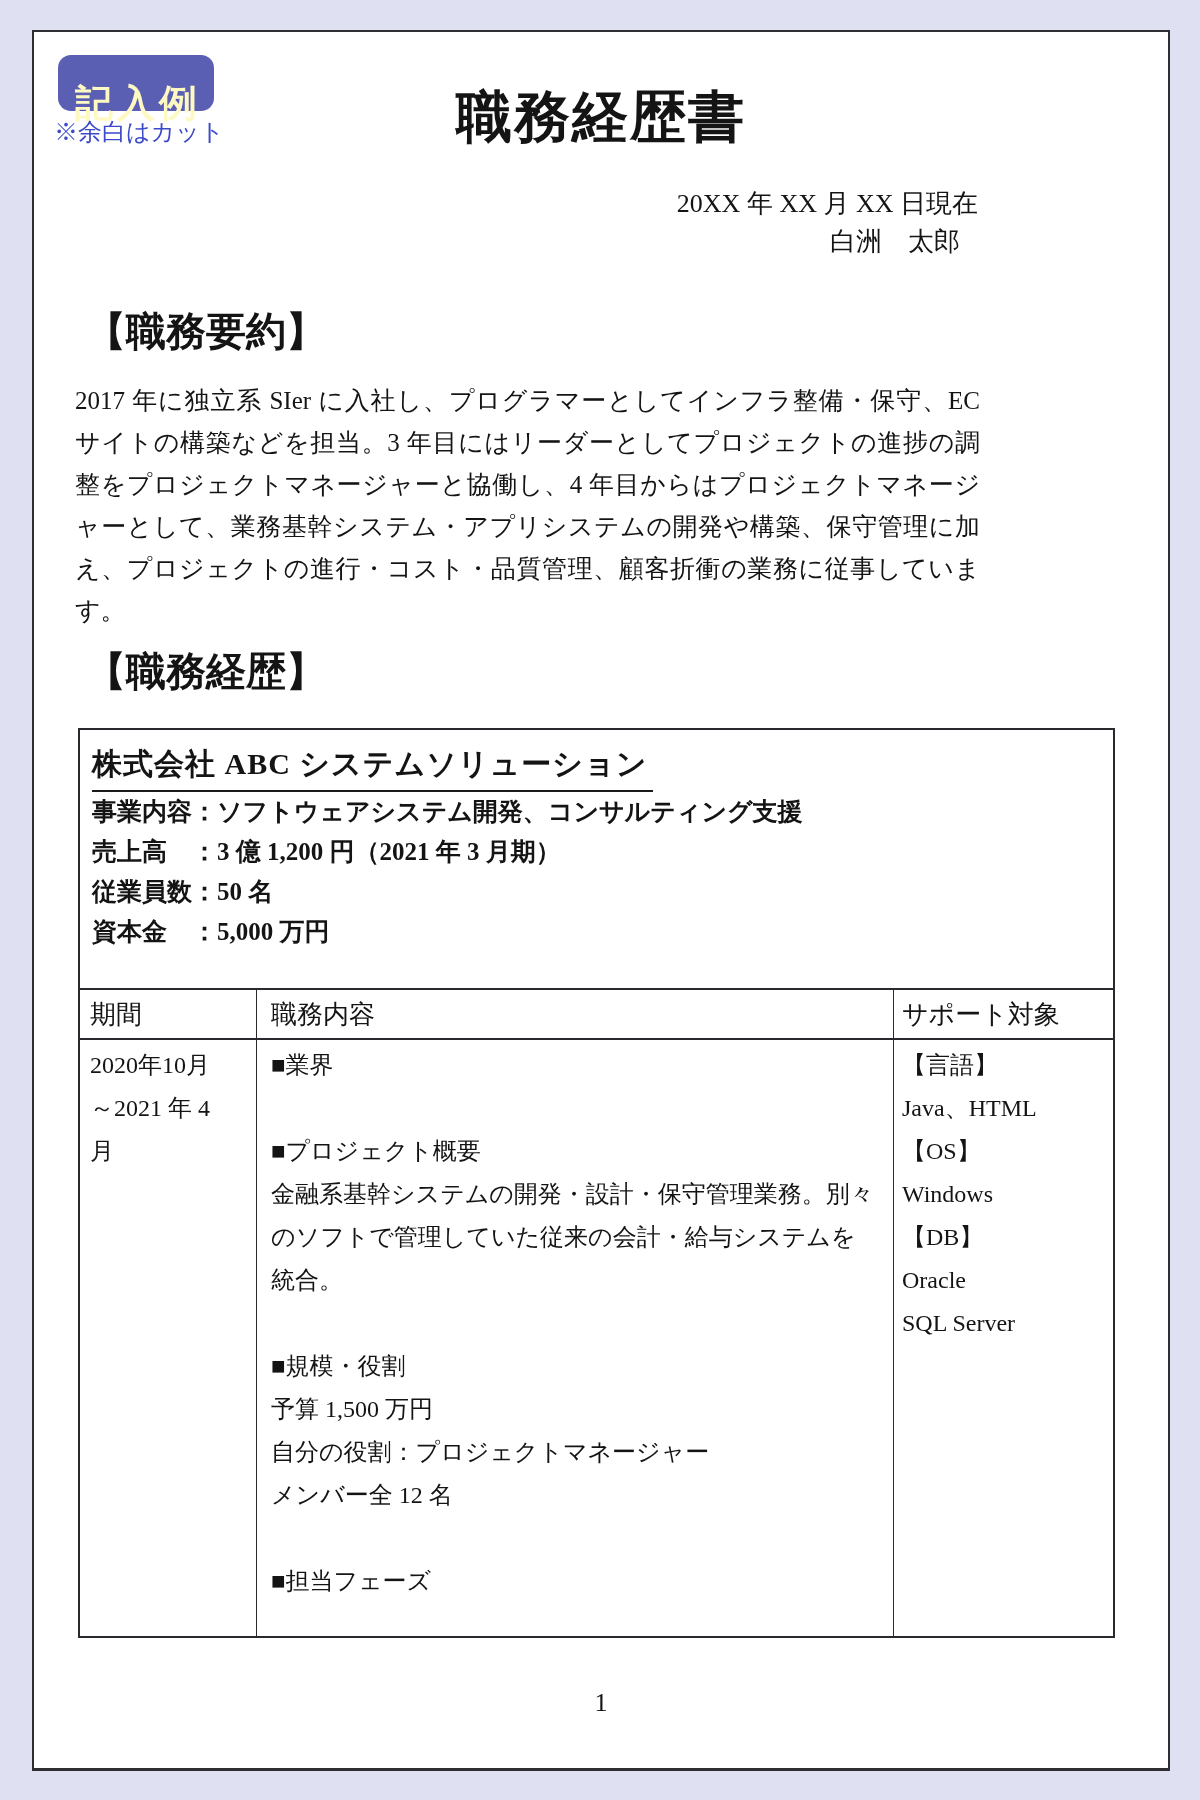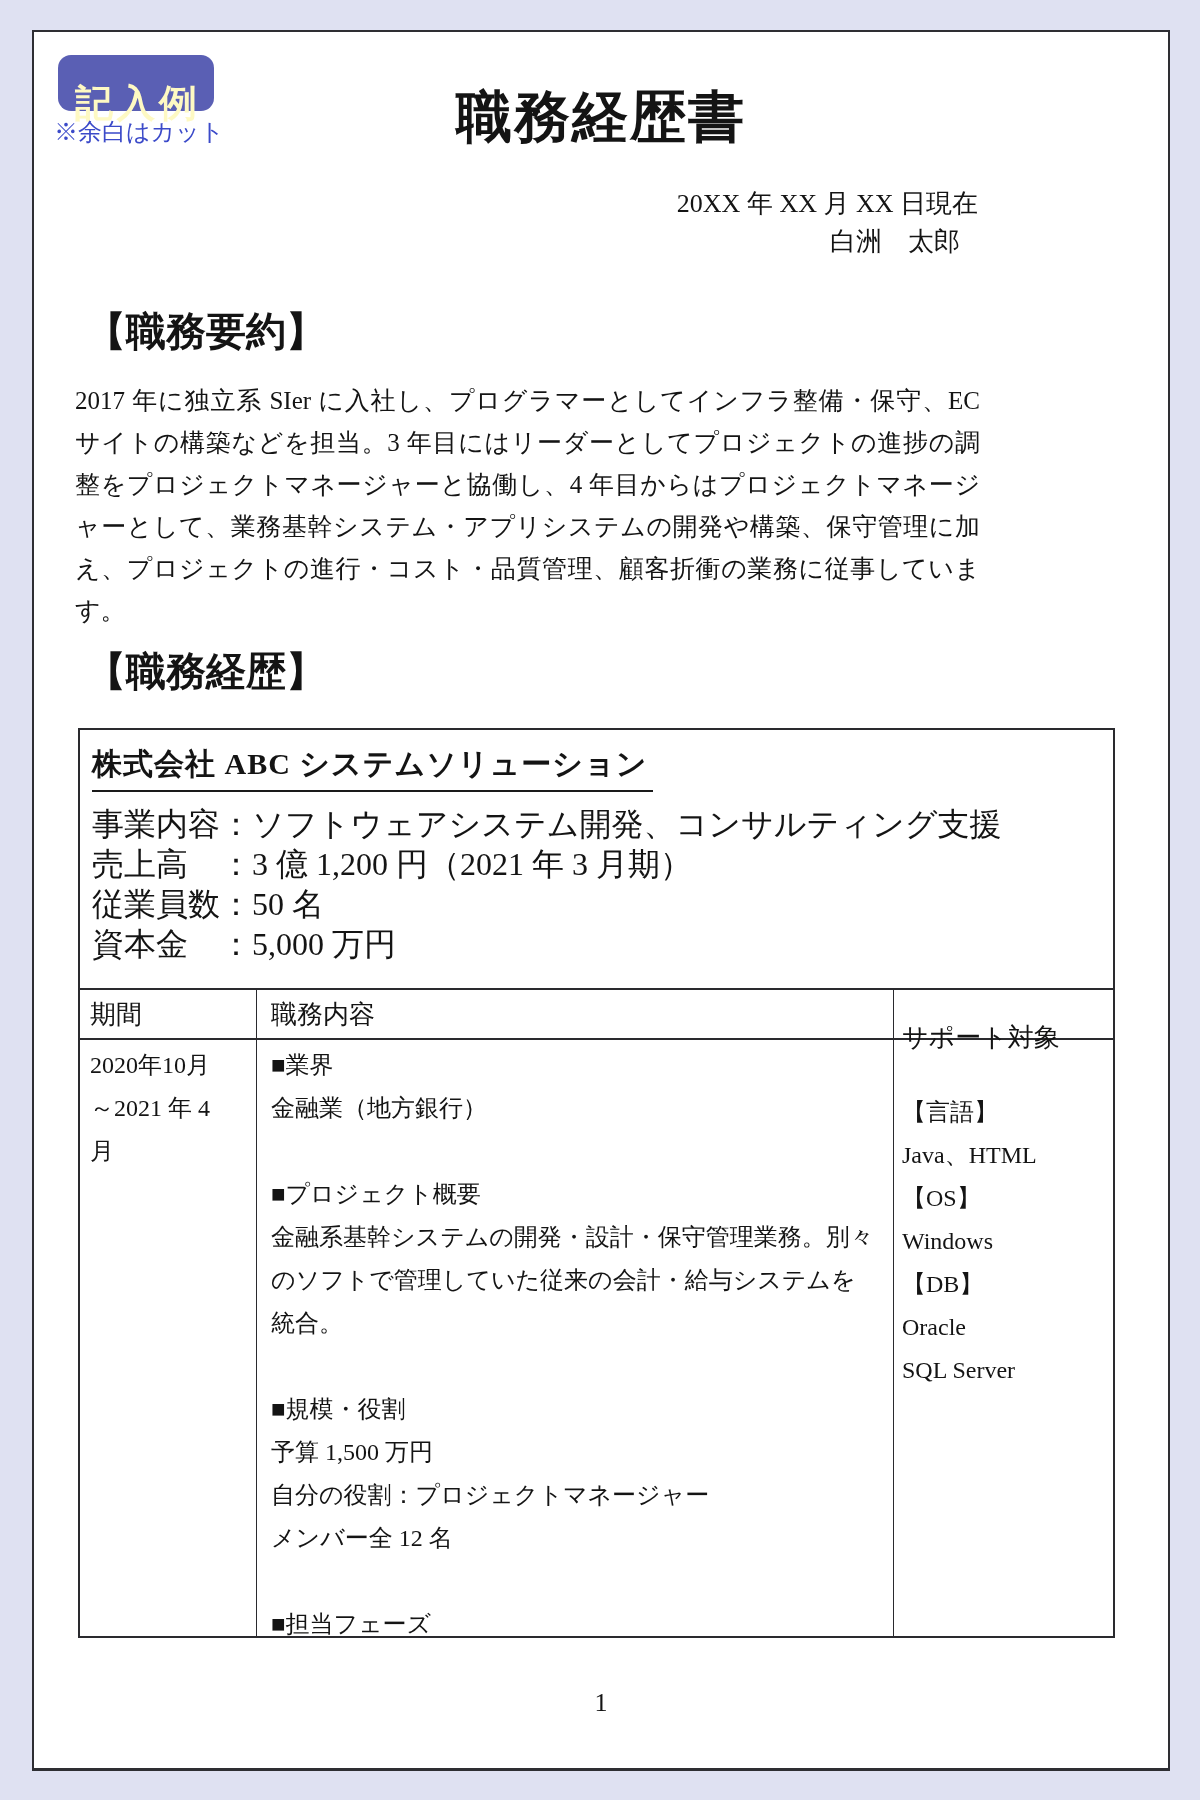--- a/index.html
+++ b/index.html
@@ -30,32 +30,32 @@
   
   .summary-body{position:absolute;left:41px;top:348px;width:905px;margin:0;
          font-size:25px;line-height:42px;text-align:justify;}
 
   
   .career-box{position:absolute;left:44px;top:696px;width:1037px;height:910px;
          box-sizing:border-box;border:2px solid #2a2a2e;overflow:hidden;}
   .company-section{height:258px;box-sizing:border-box;padding:12px 18px 0 12px;overflow:hidden;}
   .company-name{display:inline-block;font-size:30px;font-weight:600;letter-spacing:1px;
          border-bottom:2px solid #1a1a1a;padding:2px 6px 5px 0;}
-  .company-details{margin-top:12px;font-size:32px;line-height:40px;}
+  .company-details{font-size:25px;line-height:40px;font-weight:bold;}
   .thead{display:flex;height:52px;box-sizing:border-box;border-top:2px solid #2a2a2e;
          border-bottom:2px solid #2a2a2e;
          font-family:"Liberation Sans","DejaVu Sans",sans-serif;font-weight:normal;font-size:26px;}
   .th{display:flex;align-items:center;box-sizing:border-box;}
   .tbody{display:flex;height:596px;font-size:24px;overflow:hidden;border-radius:27px;}
   .td{box-sizing:border-box;padding-top:4px;overflow:hidden;}
   .td .line,.company-details .line{white-space:nowrap;}
   .td .line{line-height:43px;}
   .col-period{width:177px;border-right:1.5px solid #2a2a2e;padding-left:10px;}
   .col-duty{width:637px;border-right:1.5px solid #2a2a2e;padding-left:14px;}
-  .col-support{flex:1;padding-left:8px;margin-top:47px;}
+  .col-support{flex:1;padding-left:8px;}
 
   .page-number{position:absolute;left:0;top:1656px;width:100%;text-align:center;font-size:26px;}
 </style>
 </head>
 <body>
 
 <div class="canvas">
   <div class="page">
 
     <div class="badge">
@@ -93,21 +93,20 @@
       </div>
 
       <div class="tbody">
         <div class="td col-period">
             <div class="line">2020年10月</div>
             <div class="line">～2021 年 4</div>
             <div class="line">月</div>
           </div>
         <div class="td col-duty">
             <div class="line">■業界</div>
-            <div class="line">金融業（地方銀行）</div>
             <div class="line">&nbsp;</div>
             <div class="line">■プロジェクト概要</div>
             <div class="line">金融系基幹システムの開発・設計・保守管理業務。別々</div>
             <div class="line">のソフトで管理していた従来の会計・給与システムを</div>
             <div class="line">統合。</div>
             <div class="line">&nbsp;</div>
             <div class="line">■規模・役割</div>
             <div class="line">予算 1,500 万円</div>
             <div class="line">自分の役割：プロジェクトマネージャー</div>
             <div class="line">メンバー全 12 名</div>

